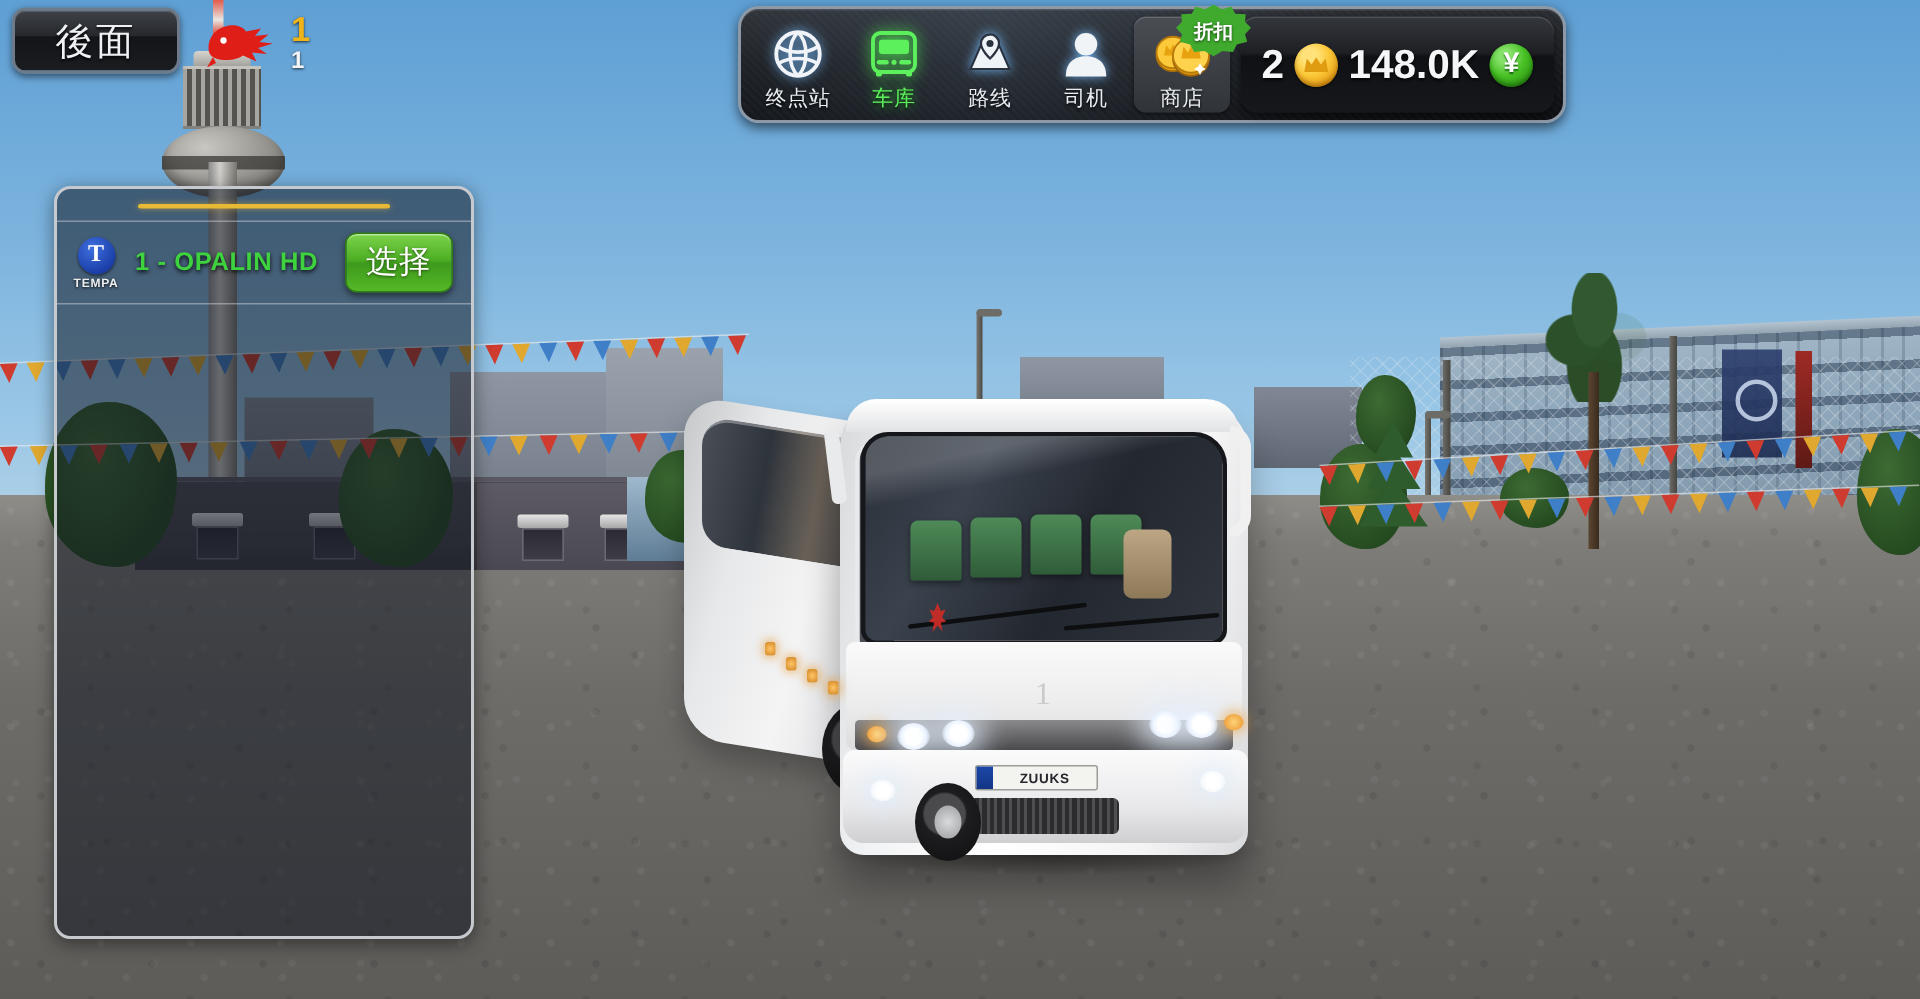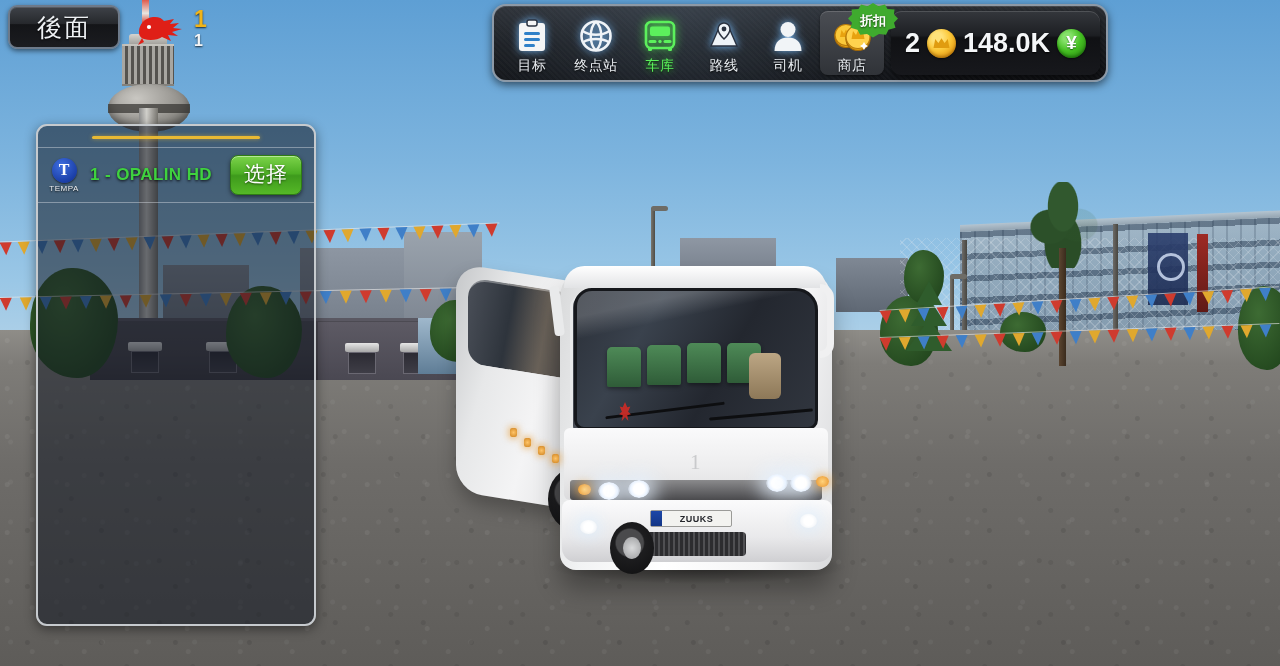--- a/index.html
+++ b/index.html
@@ -503,21 +503,21 @@
   }
   .veh-brand-mark {
     width: 25px; height: 25px; border-radius: 50%;
     background: radial-gradient(circle at 38% 30%, #3f6fe0, #1b3fa8 70%, #122b78);
     display: flex; align-items: center; justify-content: center;
     color: #ffffff; font-size: 16px; font-weight: bold;
     font-family: "Liberation Serif", serif;
     box-shadow: 0 1px 2px rgba(0,0,0,.6);
   }
   .veh-brand-txt {
-    margin-top: 1px; font-size: 8px; font-weight: normal; color: #eceef0;
+    margin-top: 1px; font-size: 8px; font-weight: bold; color: #eceef0;
     letter-spacing: .5px; text-shadow: 0 1px 2px rgba(0,0,0,.9);
   }
   .veh-name {
     flex: 1; font-size: 17px; font-weight: bold; color: #3fd23f;
     text-shadow: 0 1px 3px rgba(0,0,0,.9);
     letter-spacing: .4px;
   }
   .select-btn {
     margin-right: 12px; flex: none;
     padding: 4px 13px 6px;
@@ -772,32 +772,20 @@
       <circle cx="17" cy="15" r="2.1" fill="#ffffff"></circle>
       <path fill="#df1f17" d="M10 26 L6 33 L12 30 Z"></path>
     </svg>
     <span class="count-gold">1</span>
     <span class="count-white">1</span>
   </div>
 
   <div class="toolbar">
 
 
-    <div class="tb-item">
-      <div class="tb-icon">
-        <svg width="30" height="34" viewBox="0 0 30 34" class="glow-blue">
-          <rect x="2" y="4" width="26" height="28" rx="3" fill="#f4f5f6"></rect>
-          <rect x="10" y="1" width="10" height="6" rx="2" fill="#f4f5f6" stroke="#2a3240" stroke-width="1.5"></rect>
-          <rect x="7" y="13" width="16" height="3" rx="1.5" fill="#2f80c8"></rect>
-          <rect x="7" y="19" width="16" height="3" rx="1.5" fill="#2f80c8"></rect>
-          <rect x="7" y="25" width="11" height="3" rx="1.5" fill="#2f80c8"></rect>
-        </svg>
-      </div>
-      <span class="tb-label">目标</span>
-    </div>
 
     <div class="tb-item">
       <div class="tb-icon">
         <svg width="34" height="34" viewBox="0 0 34 34" class="glow-blue">
           <circle cx="17" cy="17" r="14.5" fill="none" stroke="#f0f4f8" stroke-width="2.6"></circle>
           <path d="M3.6 12 C11 17 23 17 30.4 12" fill="none" stroke="#f0f4f8" stroke-width="2.4"></path>
           <path d="M4.5 23 C11 19 23 19 29.5 23" fill="none" stroke="#f0f4f8" stroke-width="2.4"></path>
           <path d="M17 2.5 C10 9 10 25 17 31.5" fill="none" stroke="#f0f4f8" stroke-width="2.4"></path>
           <path d="M17 2.5 C24 9 24 25 17 31.5" fill="none" stroke="#f0f4f8" stroke-width="2.4"></path>
         </svg>

